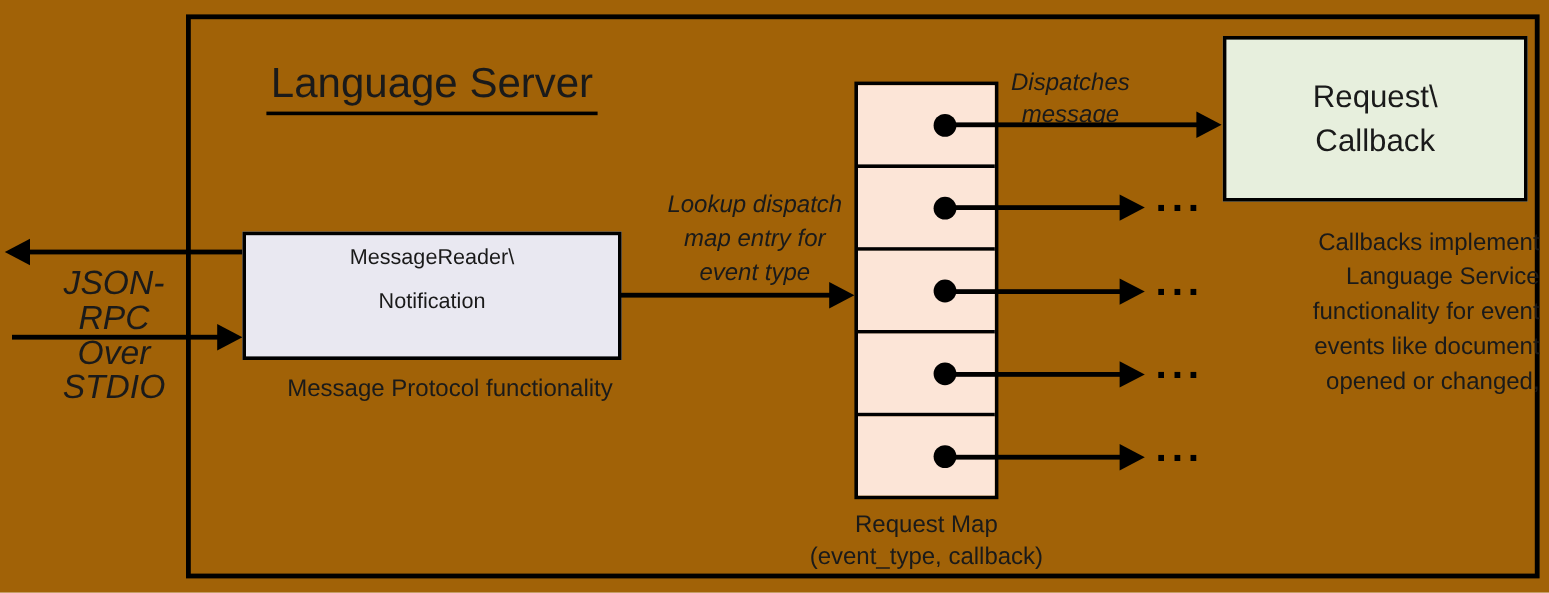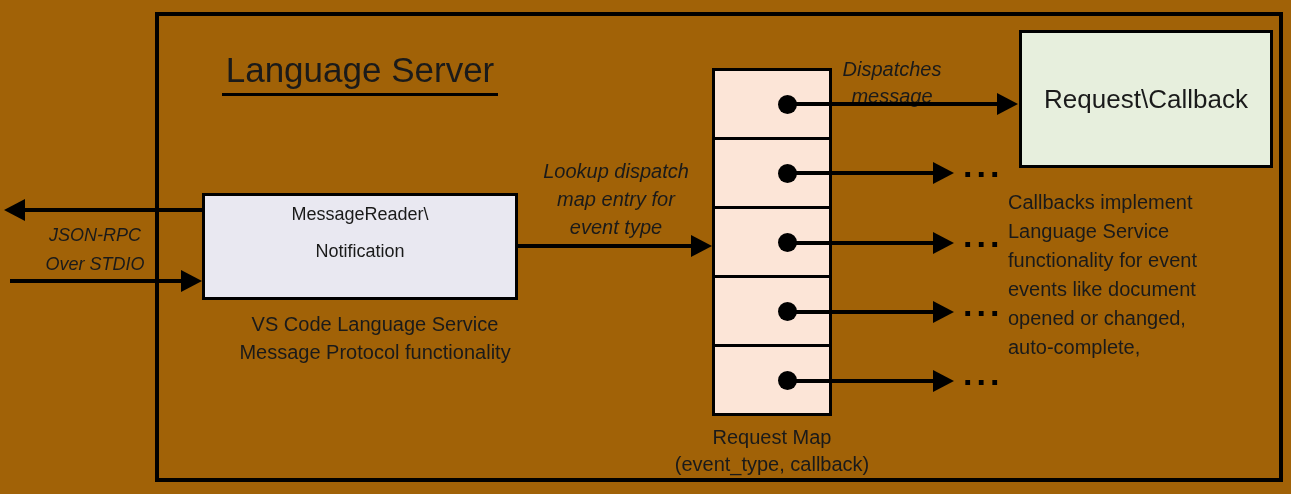--- a/index.html
+++ b/index.html
@@ -11,41 +11,41 @@
   
   .outer-box{left:155px;top:12px;width:1120px;height:462px;border:4px solid #000;}
   
   .title{left:200px;top:50px;width:320px;text-align:center;font-size:35px;}
   .title span{display:inline-block;border-bottom:3px solid #000;padding:0 4px 3px 4px;}
   
   .hline{height:4px;background:#000;}
   .head-right{width:0;height:0;border-top:11px solid transparent;border-bottom:11px solid transparent;border-left:21px solid #000;}
   .head-left{width:0;height:0;border-top:11px solid transparent;border-bottom:11px solid transparent;border-right:21px solid #000;}
   
-  .io-label{left:25px;top:221px;width:140px;text-align:center;font-style:italic;font-size:18px;line-height:29px;}
+  .io-label{left:25px;top:221px;width:140px;text-align:center;font-style:italic;font-size:28px;line-height:29px;}
   
   .reader-box{left:202px;top:193px;width:310px;height:101px;background:#e9e8f1;border:3px solid #000;
     display:flex;flex-direction:column;align-items:center;justify-content:flex-start;
     font-size:18px;line-height:37px;text-align:center;}
   .reader-caption{left:195px;top:310px;width:360px;text-align:center;font-size:20px;line-height:28px;}
   
-  .lookup-label{left:531px;top:157px;width:170px;text-align:center;font-style:italic;font-size:20px;line-height:28px;}
+  .lookup-label{left:544px;top:157px;width:170px;text-align:center;font-style:italic;font-size:20px;line-height:28px;}
   
   .dispatch-map{left:712px;top:68px;width:114px;height:342px;border:3px solid #000;display:flex;flex-direction:column;}
   .dispatch-cell{flex:1;background:#fce5d7;border-bottom:3px solid #000;display:flex;align-items:center;}
   .dispatch-cell:last-child{border-bottom:none;}
   .dot{width:19px;height:19px;border-radius:50%;background:#000;margin-left:63px;}
   .dispatch-caption{left:642px;top:424px;width:260px;text-align:center;font-size:20px;line-height:27px;}
   
   .dispatches-label{left:832px;top:40px;width:120px;text-align:center;font-style:italic;font-size:20px;line-height:27px;margin-top:16px;}
   
   .callback-box{left:1019px;top:30px;width:248px;height:132px;background:#e7efdd;border:3px solid #000;
-    display:flex;flex-direction:row;align-items:center;justify-content:center;
+    display:flex;flex-direction:column;align-items:center;justify-content:center;
     font-size:26px;line-height:37px;text-align:center;}
-  .callbacks-note{left:1008px;top:188px;width:275px;text-align:left;font-size:20px;line-height:29px;}
+  .callbacks-note{left:1008px;top:188px;width:275px;text-align:right;font-size:20px;line-height:29px;}
   
   .ellipsis{font-size:34px;font-weight:bold;letter-spacing:4px;line-height:34px;color:#000;}
 </style>
 </head>
 <body>
 
 <div id="stage">
 
   <div class="abs outer-box"></div>
 
@@ -60,21 +60,20 @@
     <div>Over STDIO</div>
   </div>
   <div class="abs hline" style="left:10px;top:279px;width:173px;"></div>
   <div class="abs head-right" style="left:181px;top:270px;"></div>
 
   <div class="abs reader-box">
     <div>MessageReader\</div>
     <div>Notification</div>
   </div>
   <div class="abs reader-caption">
-    <div>VS Code Language Service</div>
     <div>Message Protocol functionality</div>
   </div>
 
   <div class="abs lookup-label">
     <div>Lookup dispatch</div>
     <div>map entry for</div>
     <div>event type</div>
   </div>
   <div class="abs hline" style="left:515px;top:244px;width:178px;"></div>
   <div class="abs head-right" style="left:691px;top:235px;"></div>
@@ -129,16 +128,15 @@
     <div>Request\</div>
     <div>Callback</div>
   </div>
 
   <div class="abs callbacks-note">
     <div>Callbacks implement</div>
     <div>Language Service</div>
     <div>functionality for event</div>
     <div>events like document</div>
     <div>opened or changed,</div>
-    <div>auto-complete,</div>
   </div>
 
 </div>
 
 </body></html>

